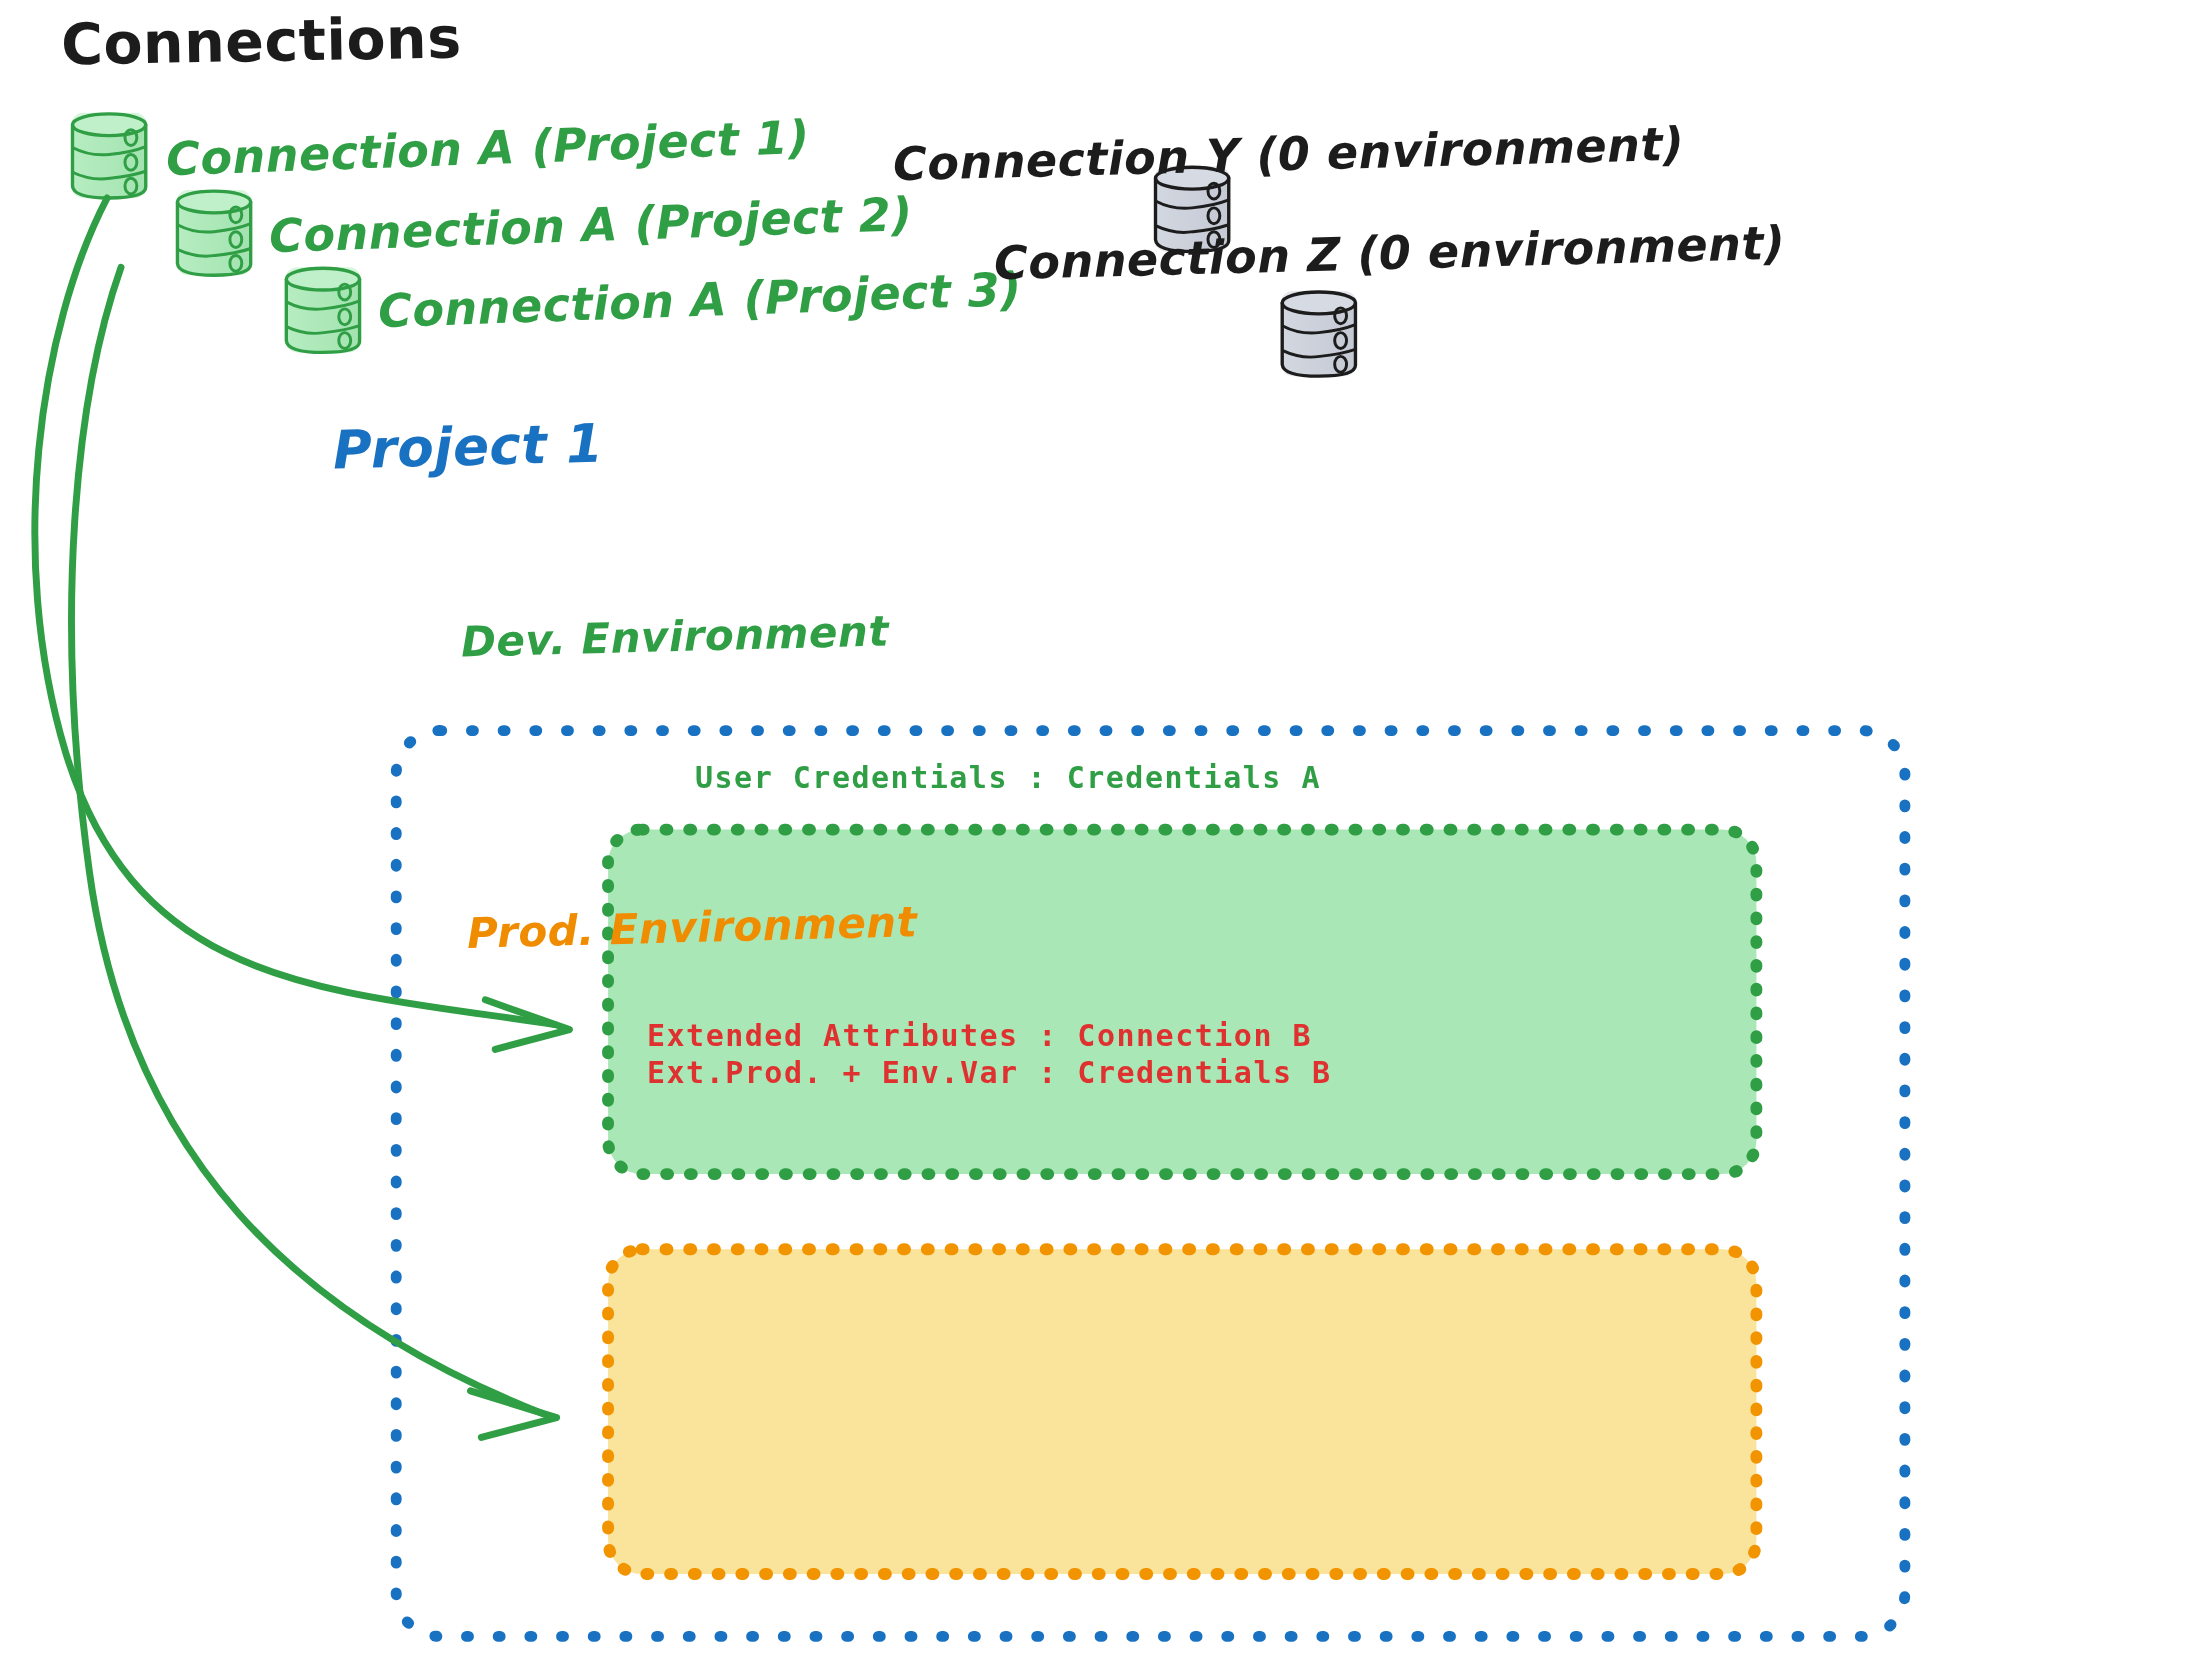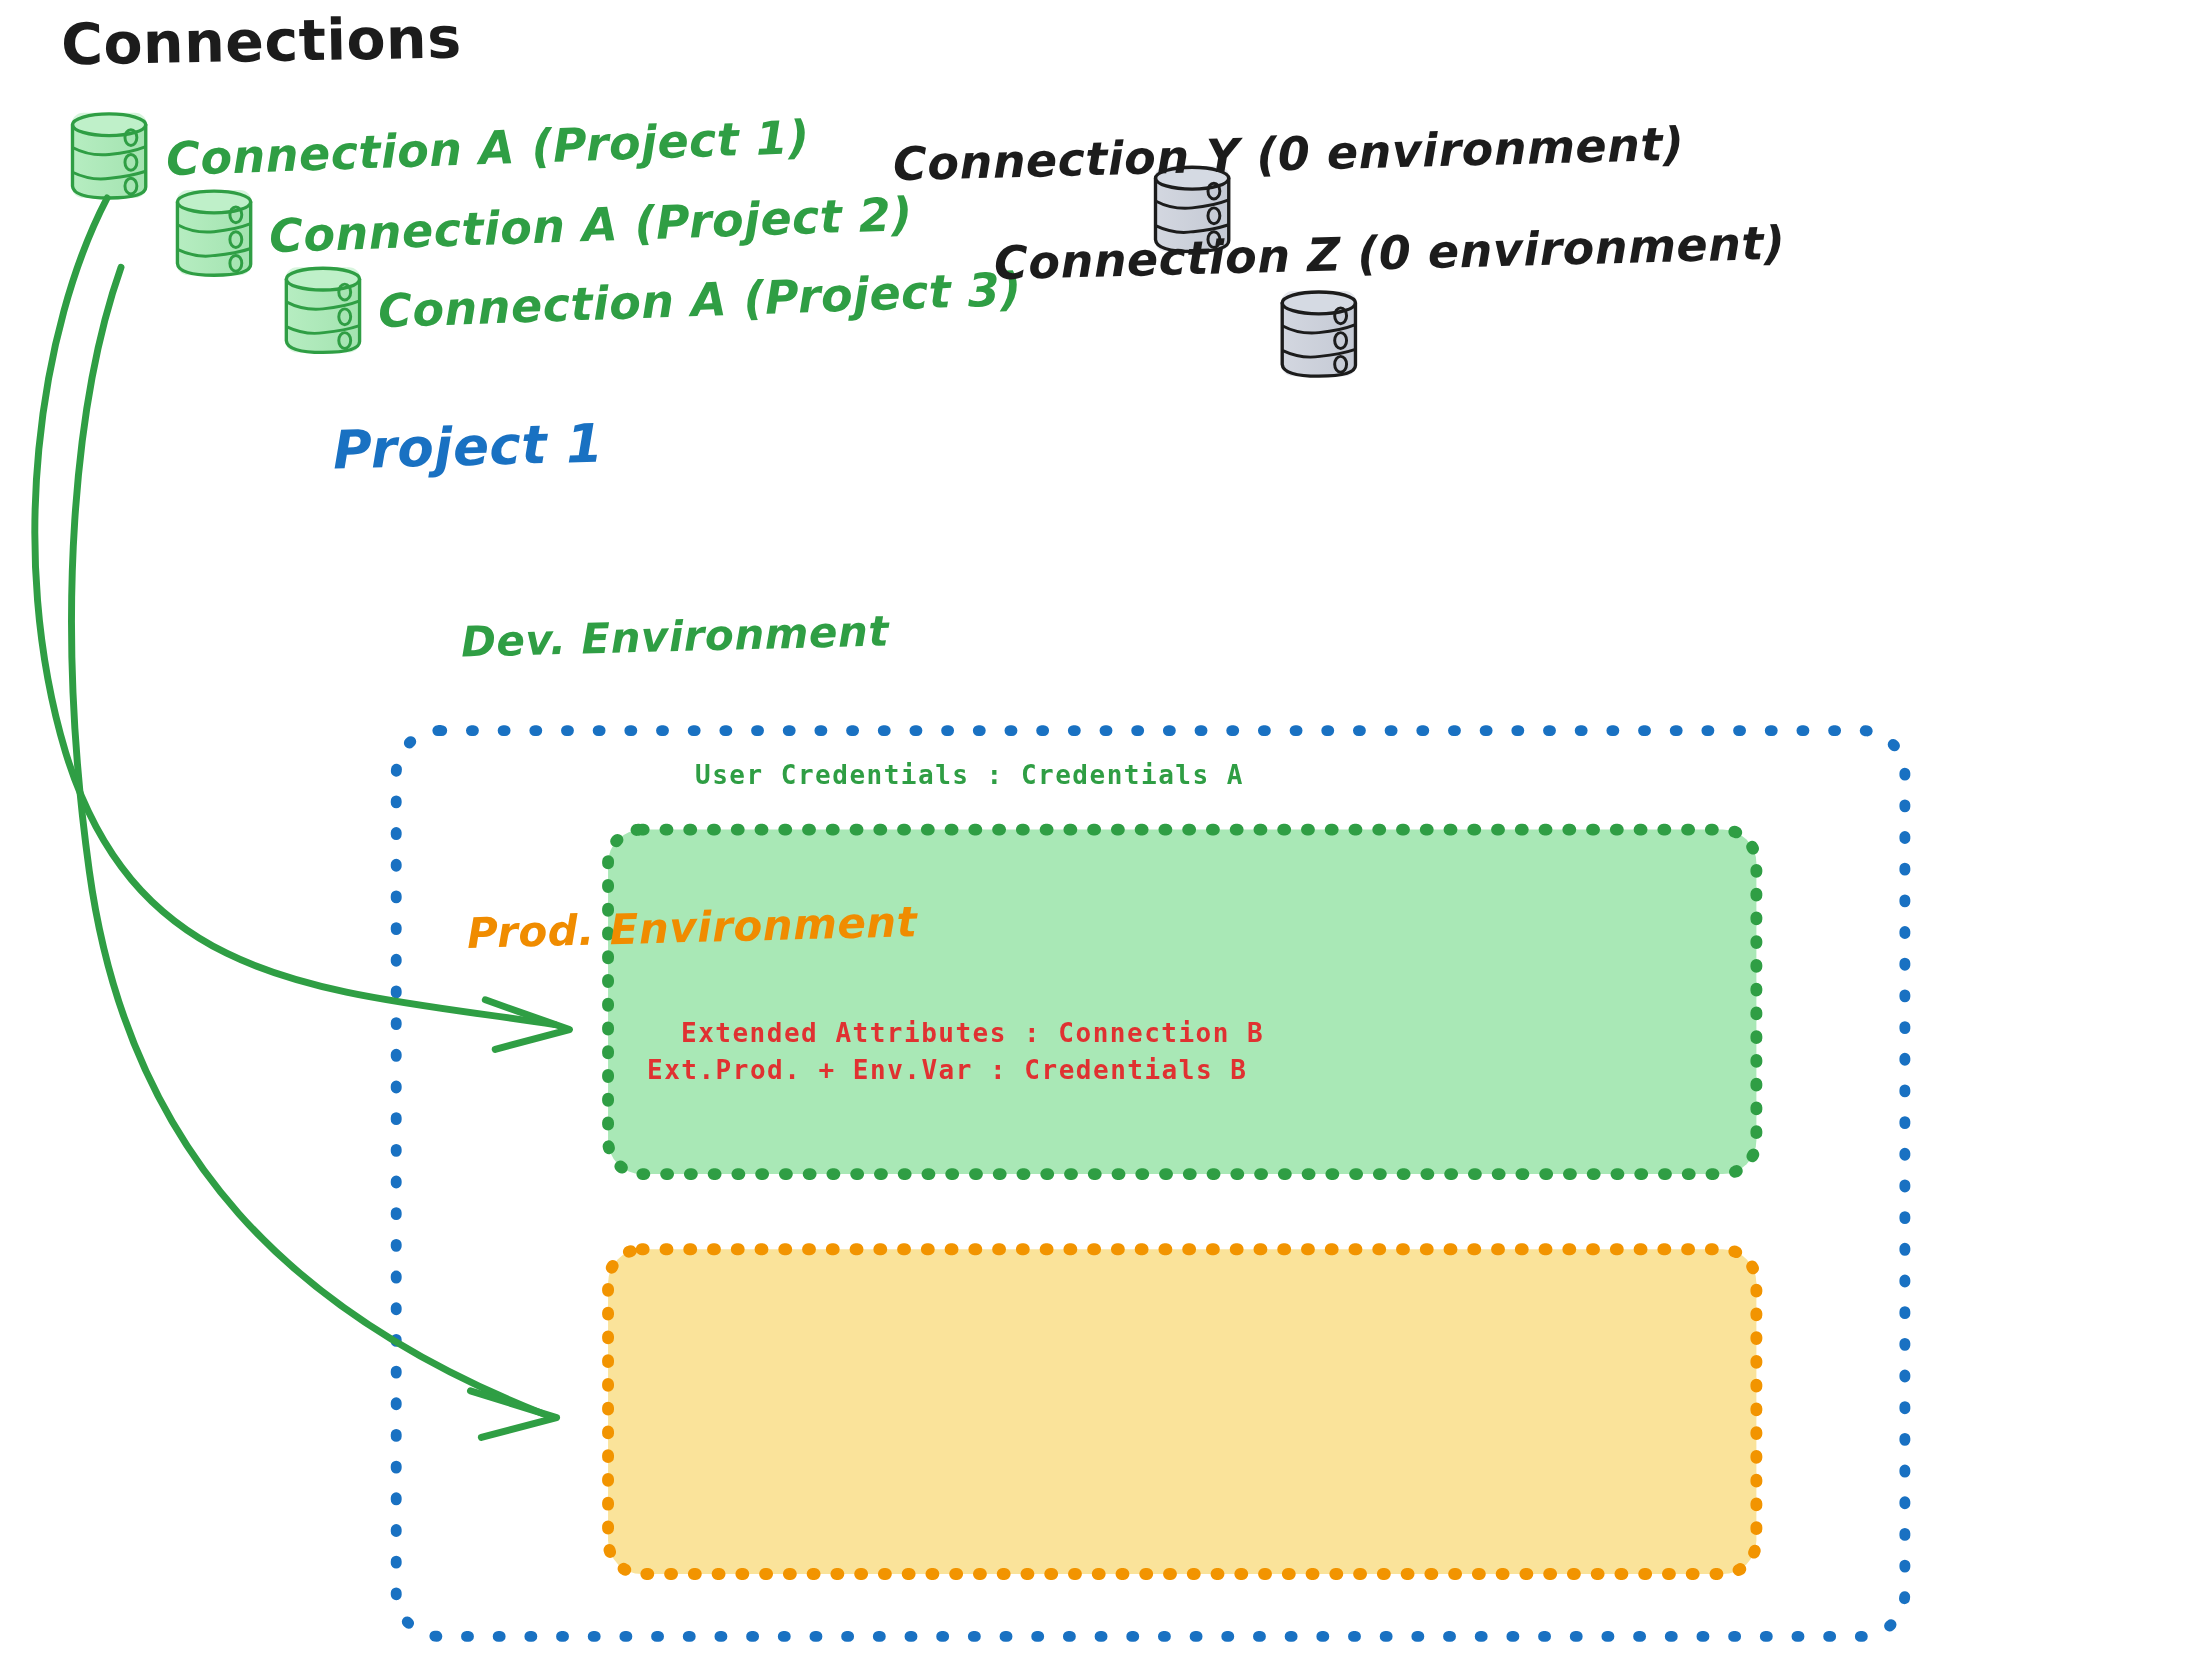--- a/index.html
+++ b/index.html
@@ -27,23 +27,23 @@
   #connZ{left:994px;top:226px;transform:rotate(-1.5deg);}
 
   #projectLabel{left:333px;top:416px;font-size:53px;color:#1971c2;
                 font-style:italic;transform:rotate(-1.5deg);}
 
   .env-title{position:absolute;font-size:42px;font-style:italic;
              transform:rotate(-1.5deg);}
   #devTitle{left:461px;top:612px;color:#2f9e44;}
   #prodTitle{left:467px;top:903px;color:#f08c00;}
 
-  .env-line{position:absolute;font-size:26px;letter-spacing:1.5px;}
+  .env-line{position:absolute;font-size:30px;letter-spacing:1.5px;}
   #devCred{left:695px;top:760px;color:#2f9e44;}
-  #prodL1{left:647px;top:1018px;color:#e03131;margin-left:34px;}
+  #prodL1{left:647px;top:1018px;color:#e03131;}
   #prodL2{left:647px;top:1055px;color:#e03131;}
 </style>
 </head>
 <body>
 
 <svg id="canvas" viewBox="0 0 2234 1691">
 
   <defs>
 
     <linearGradient id="gfill" x1="0" y1="0" x2="1" y2="0">

